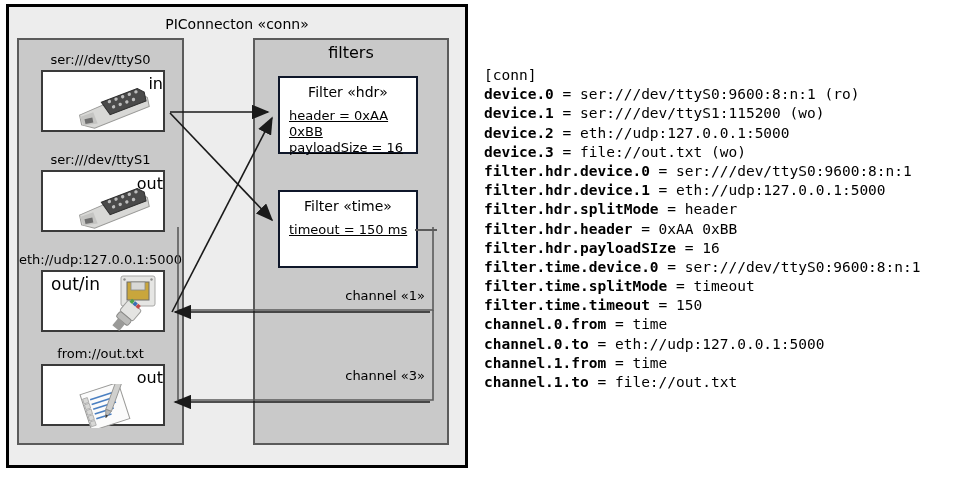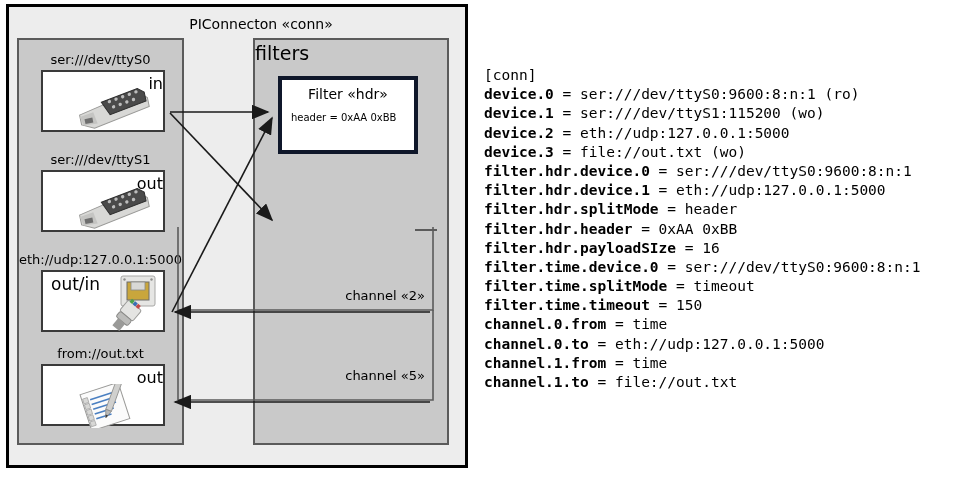--- a/index.html
+++ b/index.html
@@ -10,29 +10,29 @@
   }
   
   #diagram{position:absolute;left:0;top:0;width:470px;height:470px;}
   .outer-frame{
     position:absolute;left:6px;top:4px;width:462px;height:464px;
     box-sizing:border-box;background:#ededed;
     border:3px solid #000;
   }
   .outer-title{
     position:absolute;left:0;top:9px;width:100%;
-    text-align:center;font-size:14px;line-height:16px;padding-left:24px;
+    text-align:center;font-size:14px;line-height:16px;
   }
   .panel{
     position:absolute;box-sizing:border-box;
     background:#c9c9c9;border:2px solid #5b5b5b;
   }
   .panel-title{
     position:absolute;left:0;top:5px;width:100%;
-    font-size:19px;line-height:16px;
+    text-align:center;font-size:16px;line-height:16px;
   }
   #devices-panel{left:17px;top:38px;width:167px;height:407px;}
   #filters-panel{left:253px;top:38px;width:196px;height:407px;}
 
   .dev-group{position:absolute;left:0;width:100%;}
   .dev-label{
     position:absolute;left:0;width:100%;text-align:center;
     font-size:13px;line-height:15px;white-space:nowrap;
   }
   .dev-box{
@@ -40,29 +40,29 @@
     background:#ffffff;border:2px solid #3a3a3a;
   }
   .dev-caption{
     position:absolute;left:0;top:3px;width:100%;text-align:right;
     font-size:16px;line-height:18px;
   }
   .dev-caption.left{text-align:left;padding-left:8px;width:auto;font-size:17px;}
 
   .filter-box{
     position:absolute;box-sizing:border-box;
-    background:#ffffff;border:4px solid #0f172a;
+    background:#ffffff;border:2px solid #0f172a;
   }
   .filter-title{
     position:absolute;left:0;top:6px;width:100%;text-align:center;
     font-size:14px;line-height:16px;
   }
   .filter-props{
     position:absolute;left:9px;top:30px;right:6px;
-    font-size:10px;line-height:16px;
+    font-size:13px;line-height:16px;text-decoration:underline;
   }
   .channel-box{
     position:absolute;box-sizing:border-box;
     background:#c9c9c9;border:1px solid #5b5b5b;
   }
   .channel-label{
     position:absolute;right:8px;bottom:4px;
     font-size:13px;line-height:15px;white-space:nowrap;
   }
   svg.edges{position:absolute;left:0;top:0;width:470px;height:470px;
@@ -202,32 +202,39 @@
     </div>
   </div>
 
   <div class="panel" id="filters-panel">
     <div class="panel-title">filters</div>
 
     <div class="filter-box" style="left:23px;top:36px;width:140px;height:78px;">
       <div class="filter-title">Filter «hdr»</div>
       <div class="filter-props">
         <div>header = 0xAA 0xBB</div>
-      </div>
-    </div>
-
+        <div>payloadSize = 16</div>
+      </div>
+    </div>
+
+    <div class="filter-box" style="left:23px;top:150px;width:140px;height:78px;">
+      <div class="filter-title">Filter «time»</div>
+      <div class="filter-props">
+        <div>timeout = 150 ms</div>
+      </div>
+    </div>
 
     <div class="channel-box" style="left:160px;top:189px;width:22px;height:0px;"></div>
 
     <div class="channel-box" style="left:-75px;top:189px;width:257px;height:80px;background:transparent;border:none;">
-      <div class="channel-label" style="right:12px;bottom:6px;">channel «2»</div>
+      <div class="channel-label" style="right:12px;bottom:6px;">channel «1»</div>
     </div>
 
     <div class="channel-box" style="left:-75px;top:269px;width:257px;height:80px;background:transparent;border:none;">
-      <div class="channel-label" style="right:12px;bottom:6px;">channel «5»</div>
+      <div class="channel-label" style="right:12px;bottom:6px;">channel «3»</div>
     </div>
   </div>
 
   <svg class="edges">
     <defs>
       <marker id="ah" markerWidth="11" markerHeight="9" refX="10" refY="4.5" orient="auto">
         <path d="M0,0 L11,4.5 L0,9 z" fill="#1a1a1a"></path>
       </marker>
     </defs>
 

